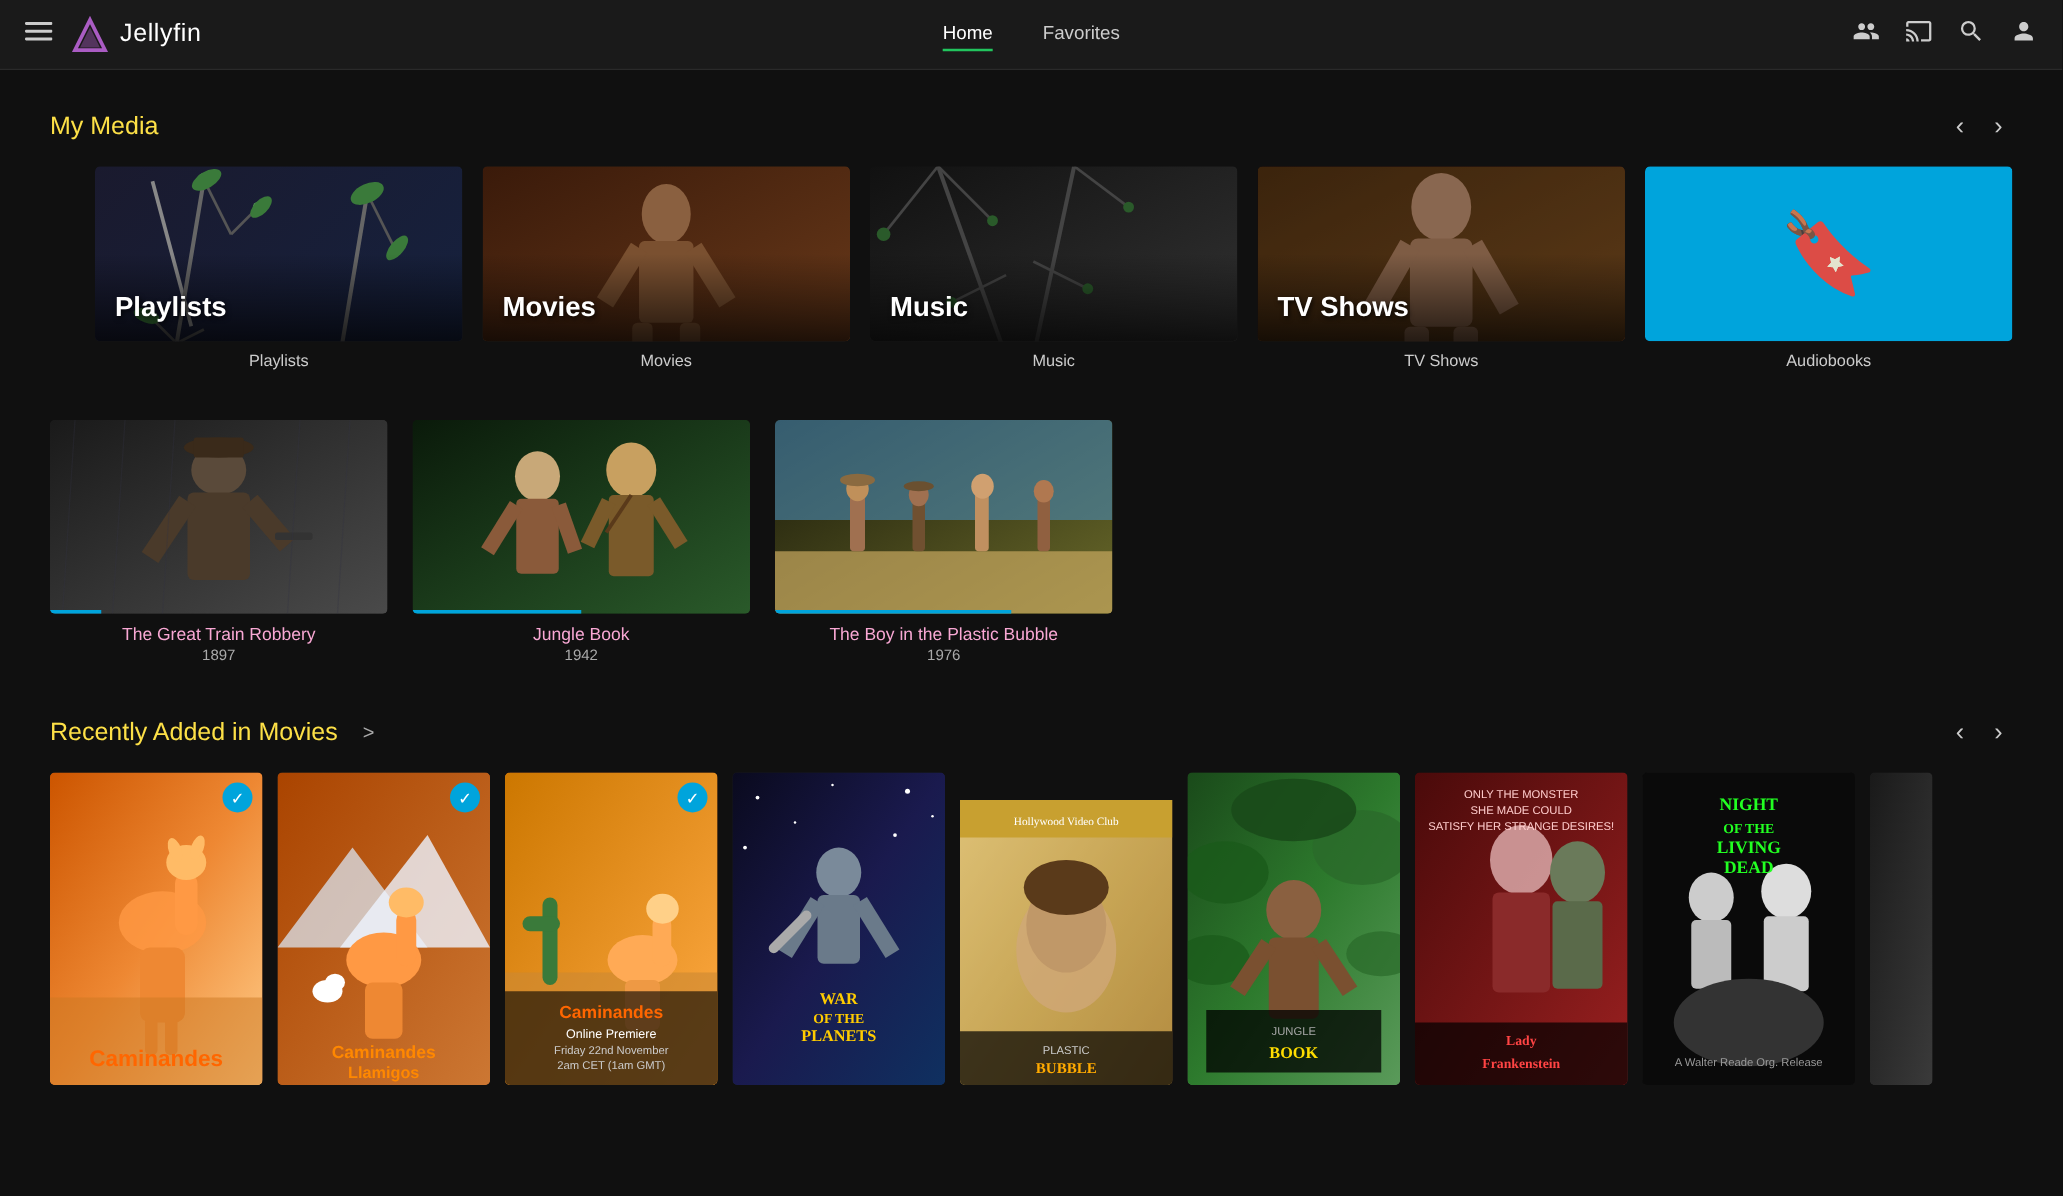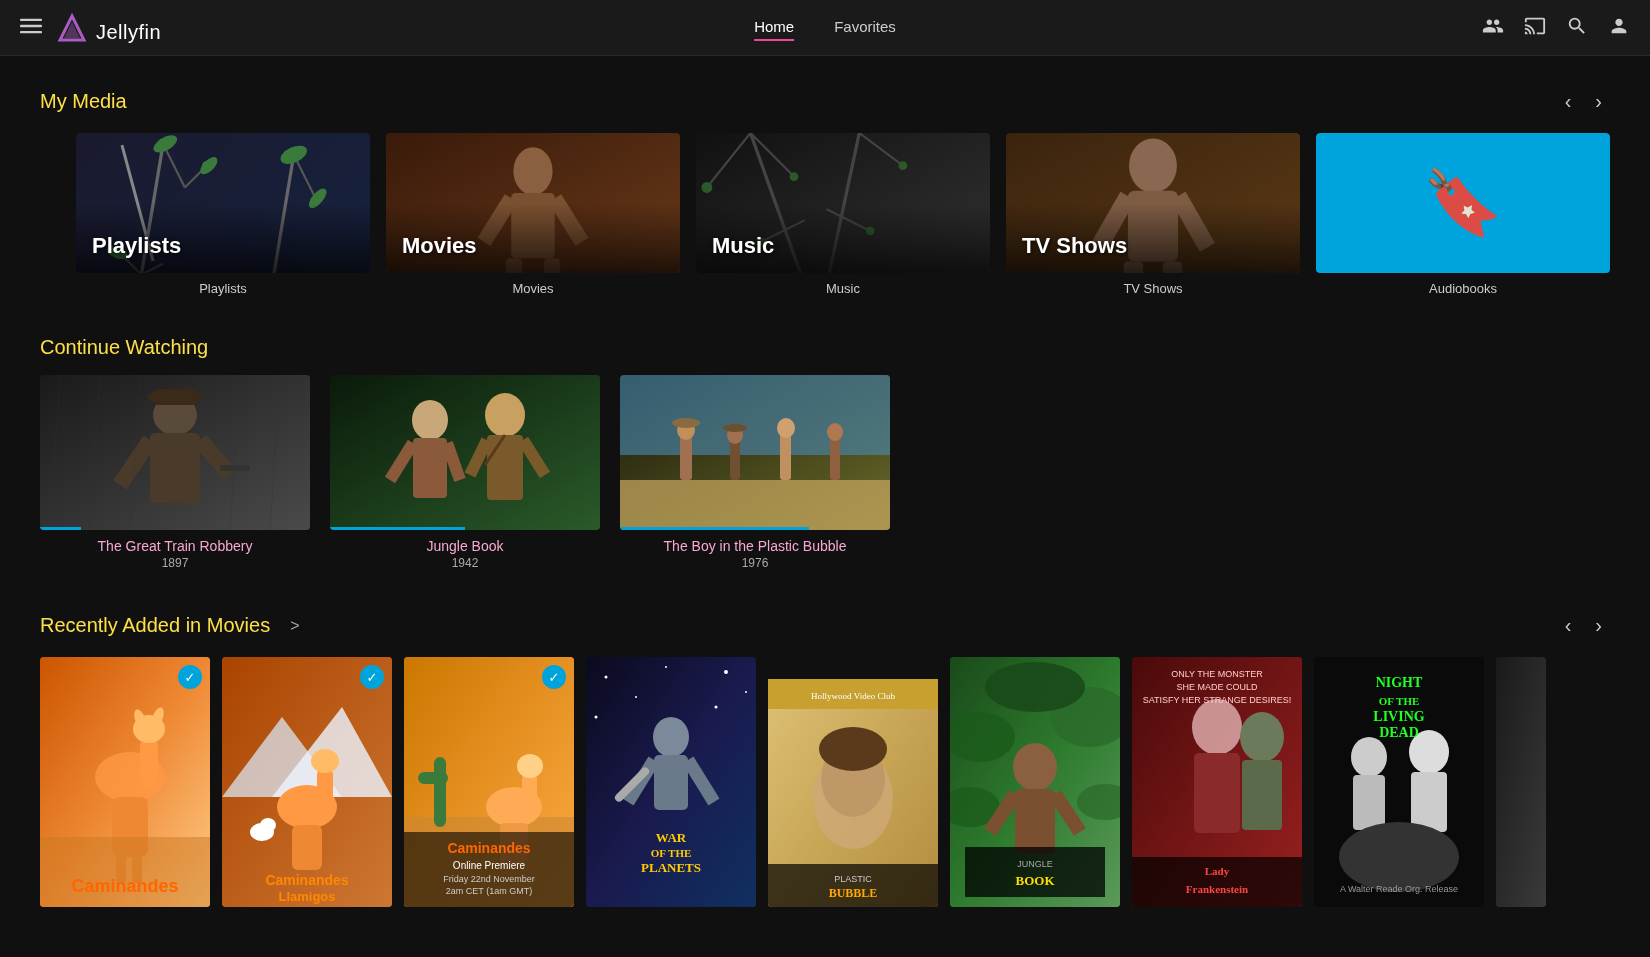--- a/index.html
+++ b/index.html
@@ -22,21 +22,21 @@
       position: relative;
       border-bottom: 1px solid #2a2a2a;
     }
     .header-left {
       display: flex;
       align-items: center;
       gap: 14px;
     }
     .logo-container {
       display: flex;
-      align-items: flex-end;
+      align-items: center;
       gap: 8px;
     }
     .logo-text {
       font-size: 20px;
       font-weight: 400;
       color: #fff;
       letter-spacing: 0.5px;
     }
     .header-nav {
       position: absolute;
@@ -46,21 +46,21 @@
       gap: 40px;
     }
     .nav-item {
       font-size: 15px;
       color: #ccc;
       cursor: pointer;
       padding: 4px 0;
     }
     .nav-item.active {
       color: #fff;
-      border-bottom: 2px solid #ec4899;
+      border-bottom: 2px solid #22c55e;
     }
     .header-right {
       margin-left: auto;
       display: flex;
       align-items: center;
       gap: 20px;
     }
     .header-right svg { width: 22px; height: 22px; fill: #ccc; cursor: pointer; }
 
     
@@ -481,23 +481,20 @@
             <div class="media-card-title-overlay" style="background: none;"></div>
           </div>
         </div>
         <div class="media-card-label">Audiobooks</div>
       </div>
 
     </div>
   </section>
 
   <section class="section">
-    <div class="section-header">
-      <h2 class="section-title">Continue Watching</h2>
-    </div>
 
     <div class="cw-grid">
 
       <div class="cw-card">
         <div class="cw-card-img">
           <div class="cw-card-img-bg cw-bg-1">
             <svg width="270" height="155" viewBox="0 0 270 155">
               <defs>
                 <linearGradient id="cw1-grad" x1="0%" y1="0%" x2="100%" y2="100%">
                   <stop offset="0%" style="stop-color:#1a1a1a"></stop>

